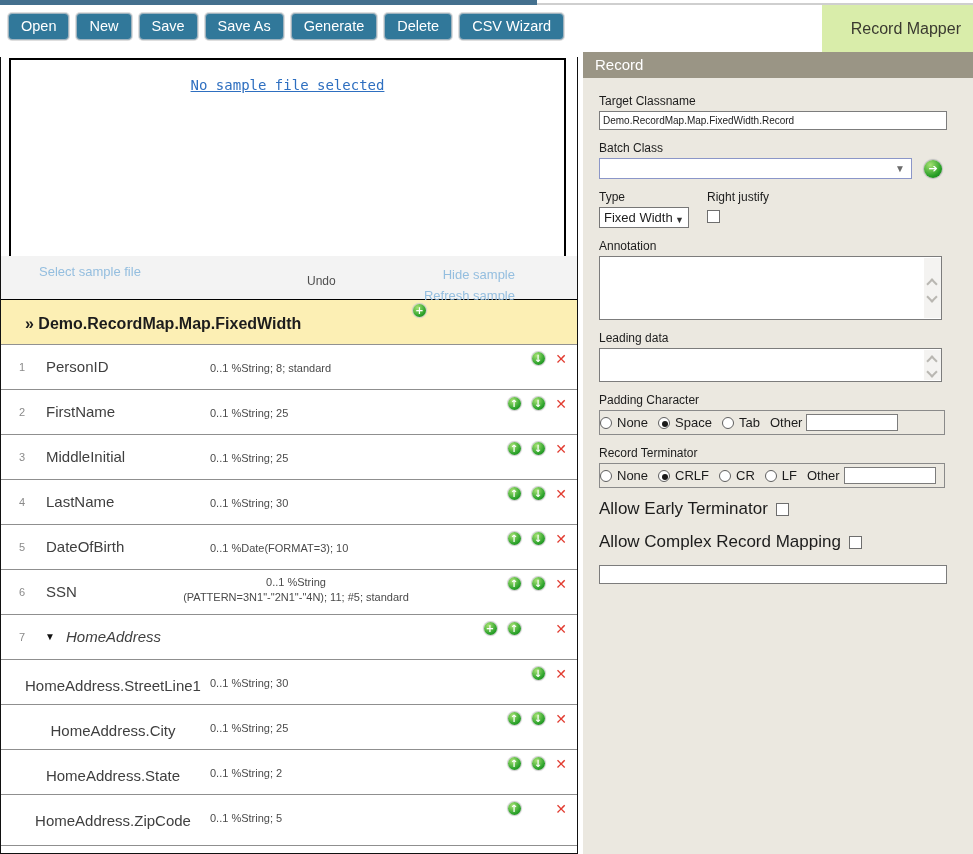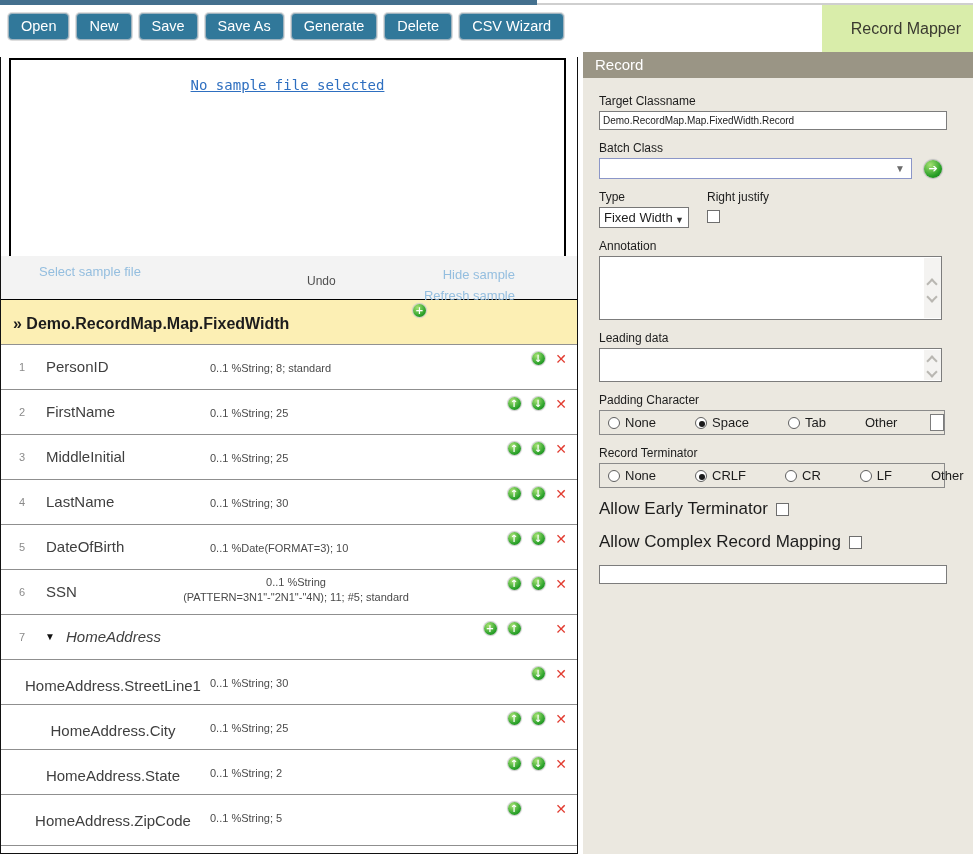--- a/index.html
+++ b/index.html
@@ -28,21 +28,21 @@
   .sample-link { display:inline-block; margin-top:17px; font-family:"DejaVu Sans Mono","Liberation Mono",monospace;
                  font-size:14px; color:#2e6fc0; text-decoration:underline; cursor:pointer; }
 
   .links-bar { position:absolute; left:0; top:199px; width:576px; height:44px; background:#f3f3f3; border-bottom:1px solid #000; }
   .lb-left  { position:absolute; left:38px; top:8px; font-size:13px; color:#94bedf; cursor:pointer; }
   .lb-undo  { position:absolute; left:306px; top:18px; font-size:12px; color:#4f4f4f; }
   .lb-right { position:absolute; right:62px; top:8px; text-align:right; }
   .lb-right div { font-size:13px; color:#94bedf; cursor:pointer; line-height:21px; }
 
   .yellow-bar { position:absolute; left:0; top:243px; width:576px; height:45px; background:#fcefb4; border-bottom:1px solid #919191; }
-  .map-title { position:absolute; left:12px; top:15px; font-size:16px; font-weight:bold; color:#1c1c1c; }
+  .map-title { position:absolute; left:24px; top:15px; font-size:16px; font-weight:bold; color:#1c1c1c; }
   .yellow-bar .slot-plus { position:absolute; left:412px; top:4px; }
 
   .rows { position:absolute; left:0; top:288px; width:576px; }
   .frow { position:relative; width:100%; height:45px; border-bottom:1px solid #8f8f8f; background:#fff; }
   .frow.tall { height:51px; }
   .fnum { position:absolute; left:18px; top:16px; font-size:11px; color:#8a8a8a; }
   .fname { position:absolute; left:45px; top:13px; font-size:15px; color:#3f3f3f; white-space:nowrap; }
   .fname.child { left:8px; top:17px; width:208px; text-align:center; }
   .fname.group { left:65px; font-style:italic; }
   .gtri { position:absolute; left:44px; top:16px; font-size:10px; color:#111; }
@@ -85,21 +85,21 @@
   .checkbox { width:13px; height:13px; background:#fff; border:1px solid #6e6e6e; display:inline-block; cursor:pointer; }
 
   .tarea { background:#fff; border:1px solid #7c7c7c; position:relative; width:343px; }
   .tarea .track { position:absolute; right:0; top:1px; bottom:1px; width:17px; background:#f4f3f1; }
   .chev { position:absolute; right:4px; width:9px; height:9px; }
   .chev::before { content:""; position:absolute; left:0; top:2px; width:6px; height:6px;
                   border-left:2px solid #b9b7b2; border-top:2px solid #b9b7b2; transform:rotate(45deg); }
   .chev.down::before { transform:rotate(225deg); top:-1px; }
 
   .fieldset { border:1px solid #8a8a8a; width:346px; height:25px; display:flex; align-items:center;
-              padding-left:8px; font-size:13px; color:#1c1c1c;gap:29px; }
+              padding-left:0; font-size:13px; color:#1c1c1c; }
   .radio { width:12px; height:12px; border:1px solid #5f5f5f; border-radius:50%; background:#fff;
            display:inline-block; position:relative; margin-right:5px; cursor:pointer; flex:none; }
   .radio.sel-on::after { content:""; position:absolute; left:3px; top:3px; width:6px; height:6px; border-radius:50%; background:#1a1a1a; }
   .ropt { display:flex; align-items:center; margin-right:10px; }
   .other-input { background:#fff; border:1px solid #7c7c7c; height:17px; margin-left:4px; }
   .chk-row { display:flex; align-items:center; margin-bottom:13px; font-size:17px; color:#1c1c1c; }
   .chk-row .checkbox { margin-left:8px; }
 </style>
 </head>
 <body>

